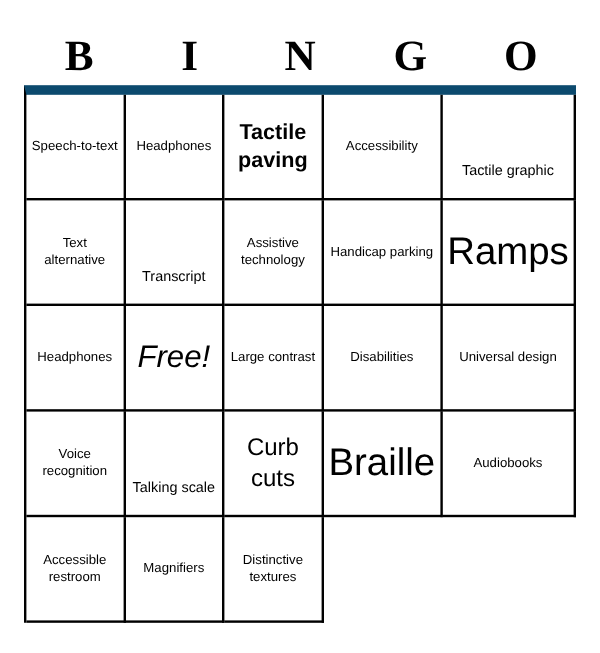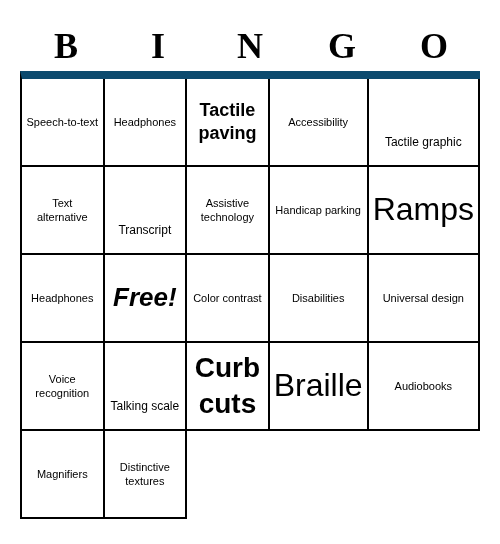--- a/index.html
+++ b/index.html
@@ -73,27 +73,27 @@
       font-size: 18px;
       font-weight: bold;
     }
 
     .size-xlarge {
       font-size: 32px;
       font-weight: normal;
     }
 
     .size-xxlarge {
-      font-size: 28px;
-      font-weight: bold;
+      font-size: 20px;
+      font-weight: normal;
     }
 
     .free-cell {
       font-size: 26px;
-      font-weight: bold;
+      font-weight: normal;
       font-style: italic;
     }
   </style>
 </head>
 <body>
 
 <div class="bingo-container">
   <div class="bingo-title">
   <span>B</span>
       <span>I</span>
@@ -132,21 +132,21 @@
       <div class="bingo-cell">
         <span class="size-xlarge">Ramps</span>
       </div>
       <div class="bingo-cell">
         <span class="size-small">Headphones</span>
       </div>
       <div class="bingo-cell">
         <span class="free-cell">Free!</span>
       </div>
       <div class="bingo-cell">
-        <span class="size-small">Color contrast</span>
+        <span class="size-small">Large contrast</span>
       </div>
       <div class="bingo-cell">
         <span class="size-small">Disabilities</span>
       </div>
       <div class="bingo-cell">
         <span class="size-small">Universal design</span>
       </div>
       <div class="bingo-cell">
         <span class="size-small">Voice recognition</span>
       </div>
@@ -156,19 +156,22 @@
       <div class="bingo-cell">
         <span class="size-xxlarge">Curb cuts</span>
       </div>
       <div class="bingo-cell">
         <span class="size-xlarge">Braille</span>
       </div>
       <div class="bingo-cell">
         <span class="size-small">Audiobooks</span>
       </div>
       <div class="bingo-cell">
+        <span class="size-small">Accessible restroom</span>
+      </div>
+      <div class="bingo-cell">
         <span class="size-small">Magnifiers</span>
       </div>
       <div class="bingo-cell">
         <span class="size-small">Distinctive textures</span>
       </div>
     </div>
 </div>
 
 </body></html>

